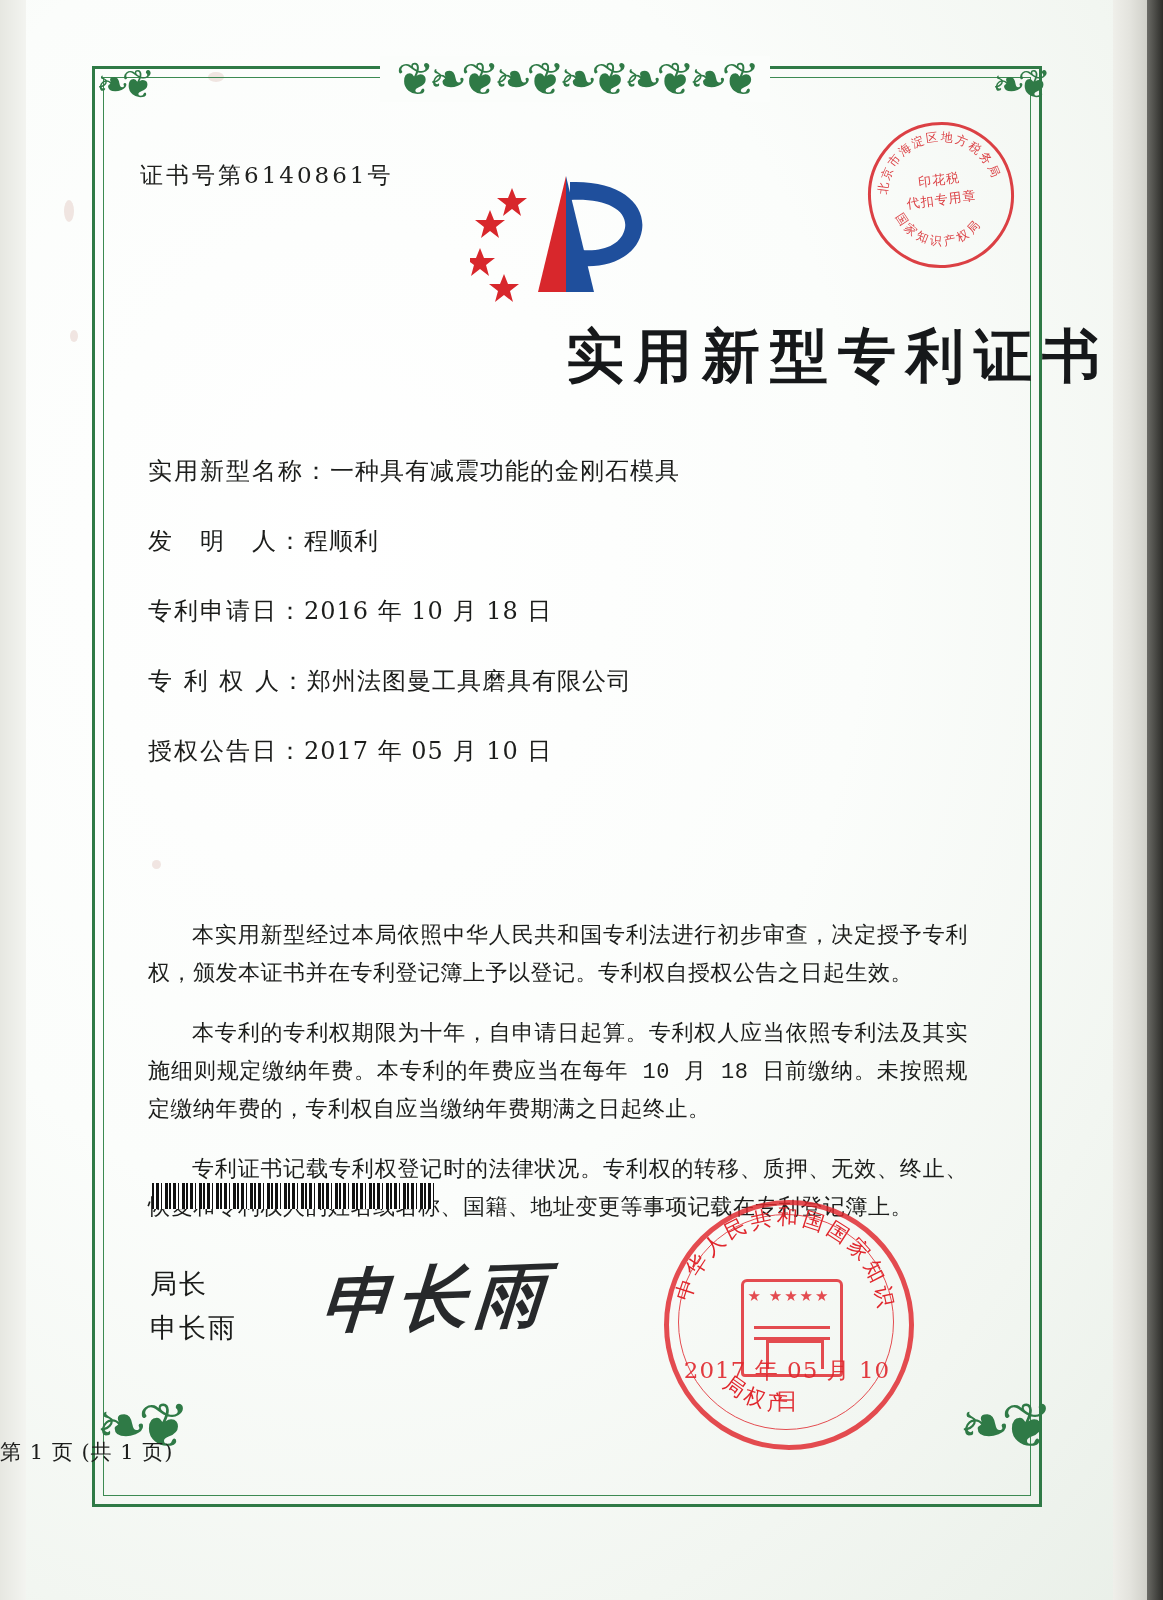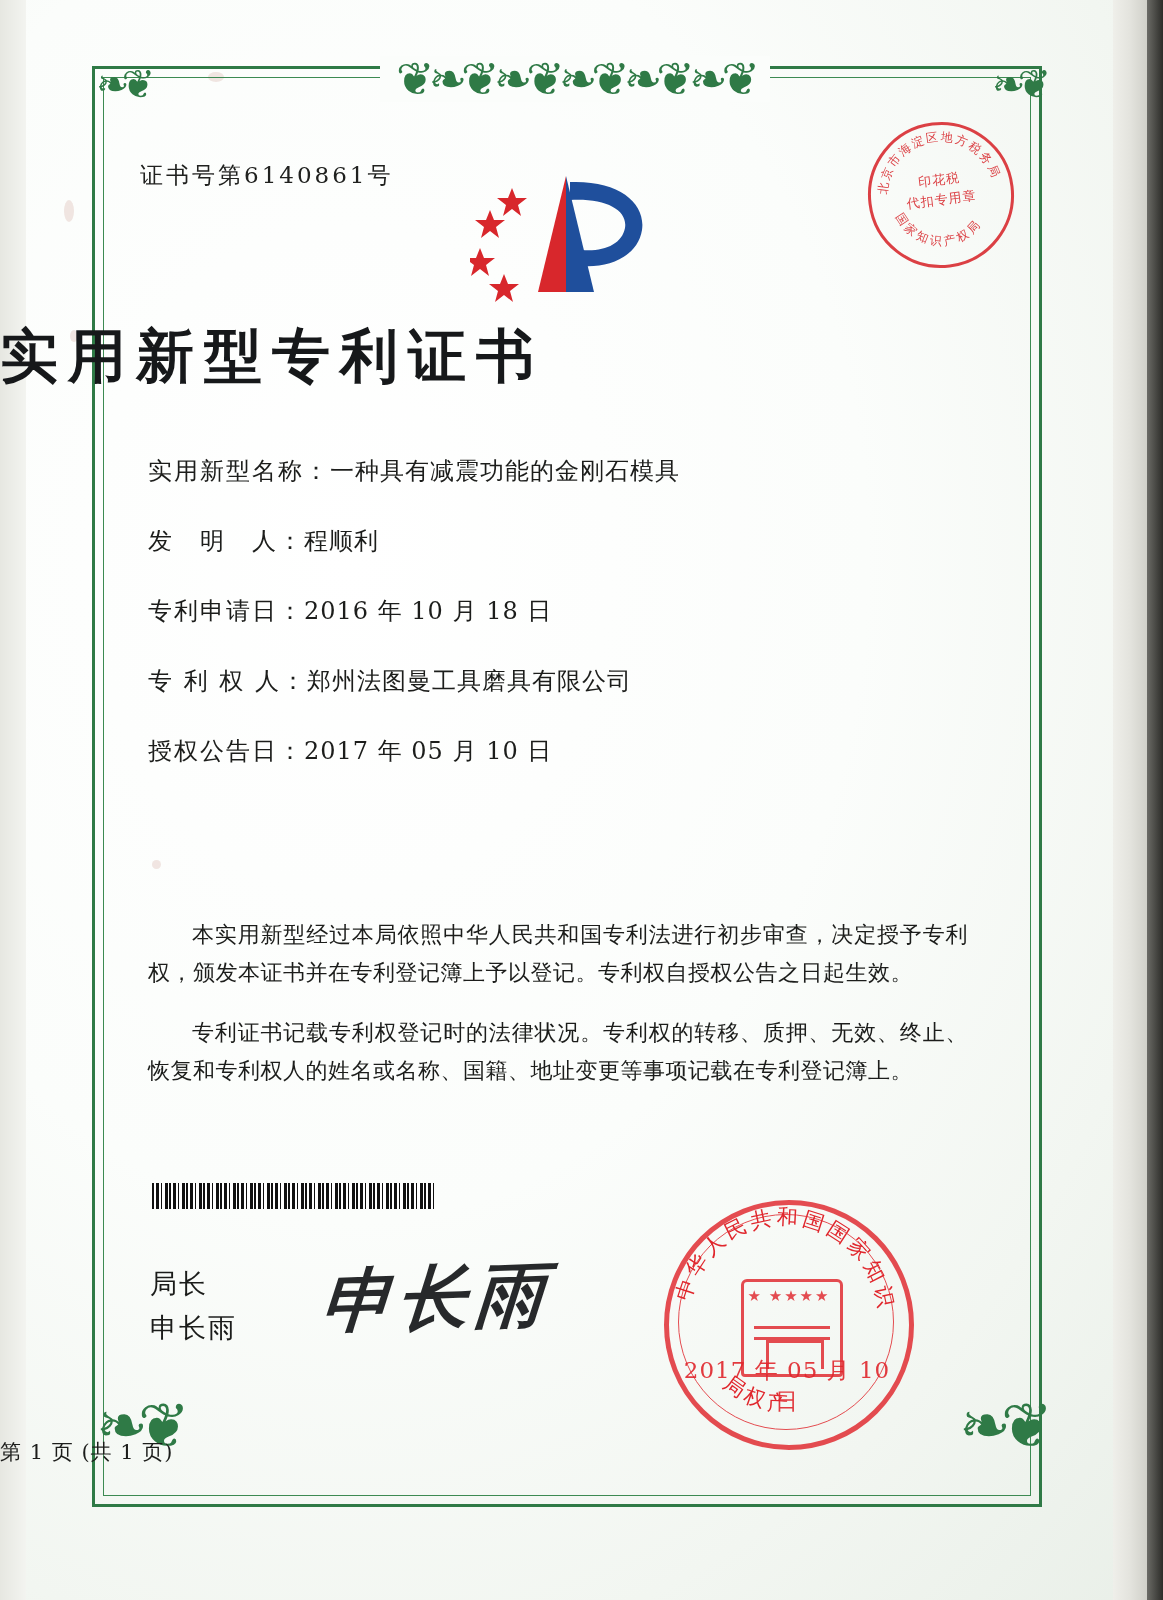--- a/index.html
+++ b/index.html
@@ -76,21 +76,21 @@
   }
   .stamp-top .line{
     position:absolute;left:0;width:140px;text-align:center;
     font-size:13px;font-family:"DejaVu Sans", sans-serif;letter-spacing:1px;
   }
   .stamp-top .l1{top:46px;}
   .stamp-top .l2{top:66px;}
 
   
   .doc-title{
-    position:absolute;left:0;top:318px;width:1110px;text-align:left;
+    position:absolute;left:0;top:318px;width:1110px;text-align:right;
     font-size:58px;font-weight:bold;letter-spacing:10px;
     color:#16181a;font-family:"DejaVu Serif", serif;
   }
 
   
   .fields{position:absolute;left:148px;top:455px;width:830px;}
   .field{
     font-size:24px;color:#1c1d1b;margin-bottom:38px;
     font-family:"DejaVu Serif", serif;
     white-space:nowrap;
@@ -245,20 +245,21 @@
     <div class="field">
       <span class="lbl">专 利 权 人：</span><span class="val">郑州法图曼工具磨具有限公司</span>
     </div>
     <div class="field">
       <span class="lbl">授权公告日：</span><span class="val">2017 年 05 月 10 日</span>
     </div>
   </div>
 
   <div class="paras">
     <p class="para">本实用新型经过本局依照中华人民共和国专利法进行初步审查，决定授予专利权，颁发本证书并在专利登记簿上予以登记。专利权自授权公告之日起生效。</p>
+    <p class="para">本专利的专利权期限为十年，自申请日起算。专利权人应当依照专利法及其实施细则规定缴纳年费。本专利的年费应当在每年 10 月 18 日前缴纳。未按照规定缴纳年费的，专利权自应当缴纳年费期满之日起终止。</p>
     <p class="para">专利证书记载专利权登记时的法律状况。专利权的转移、质押、无效、终止、恢复和专利权人的姓名或名称、国籍、地址变更等事项记载在专利登记簿上。</p>
   </div>
 
   <div class="barcode"></div>
 
   <div class="sig-labels">
     <div>局长</div>
     <div>申长雨</div>
   </div>
   <div class="sig-script">申长雨</div>

